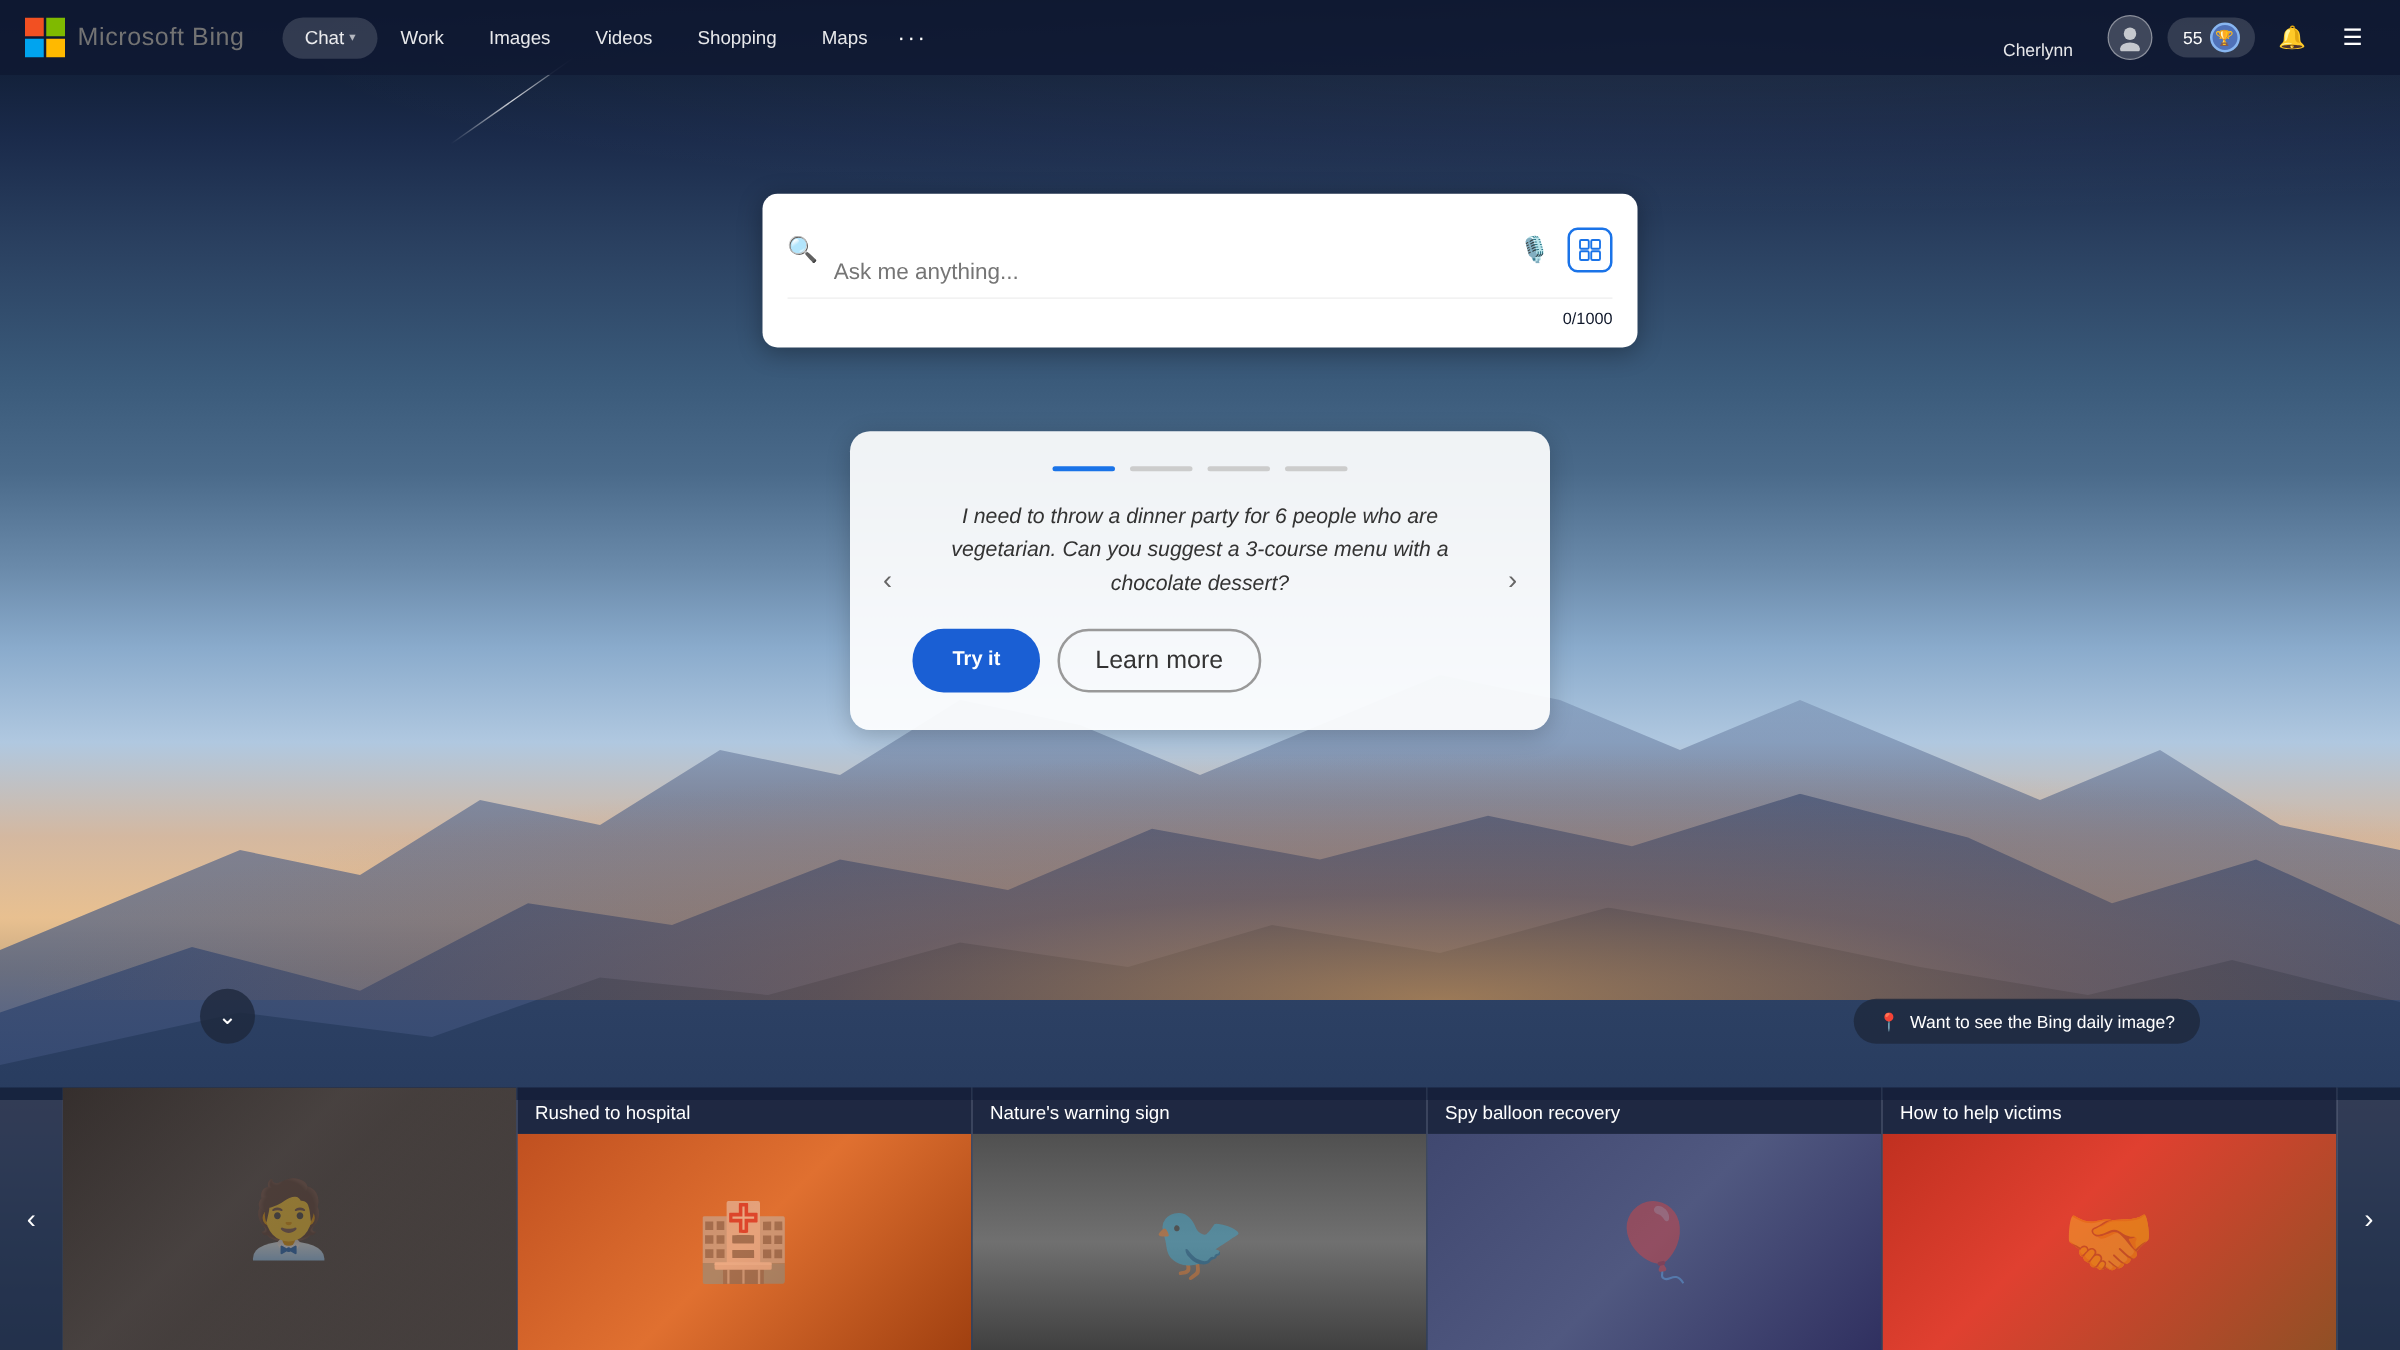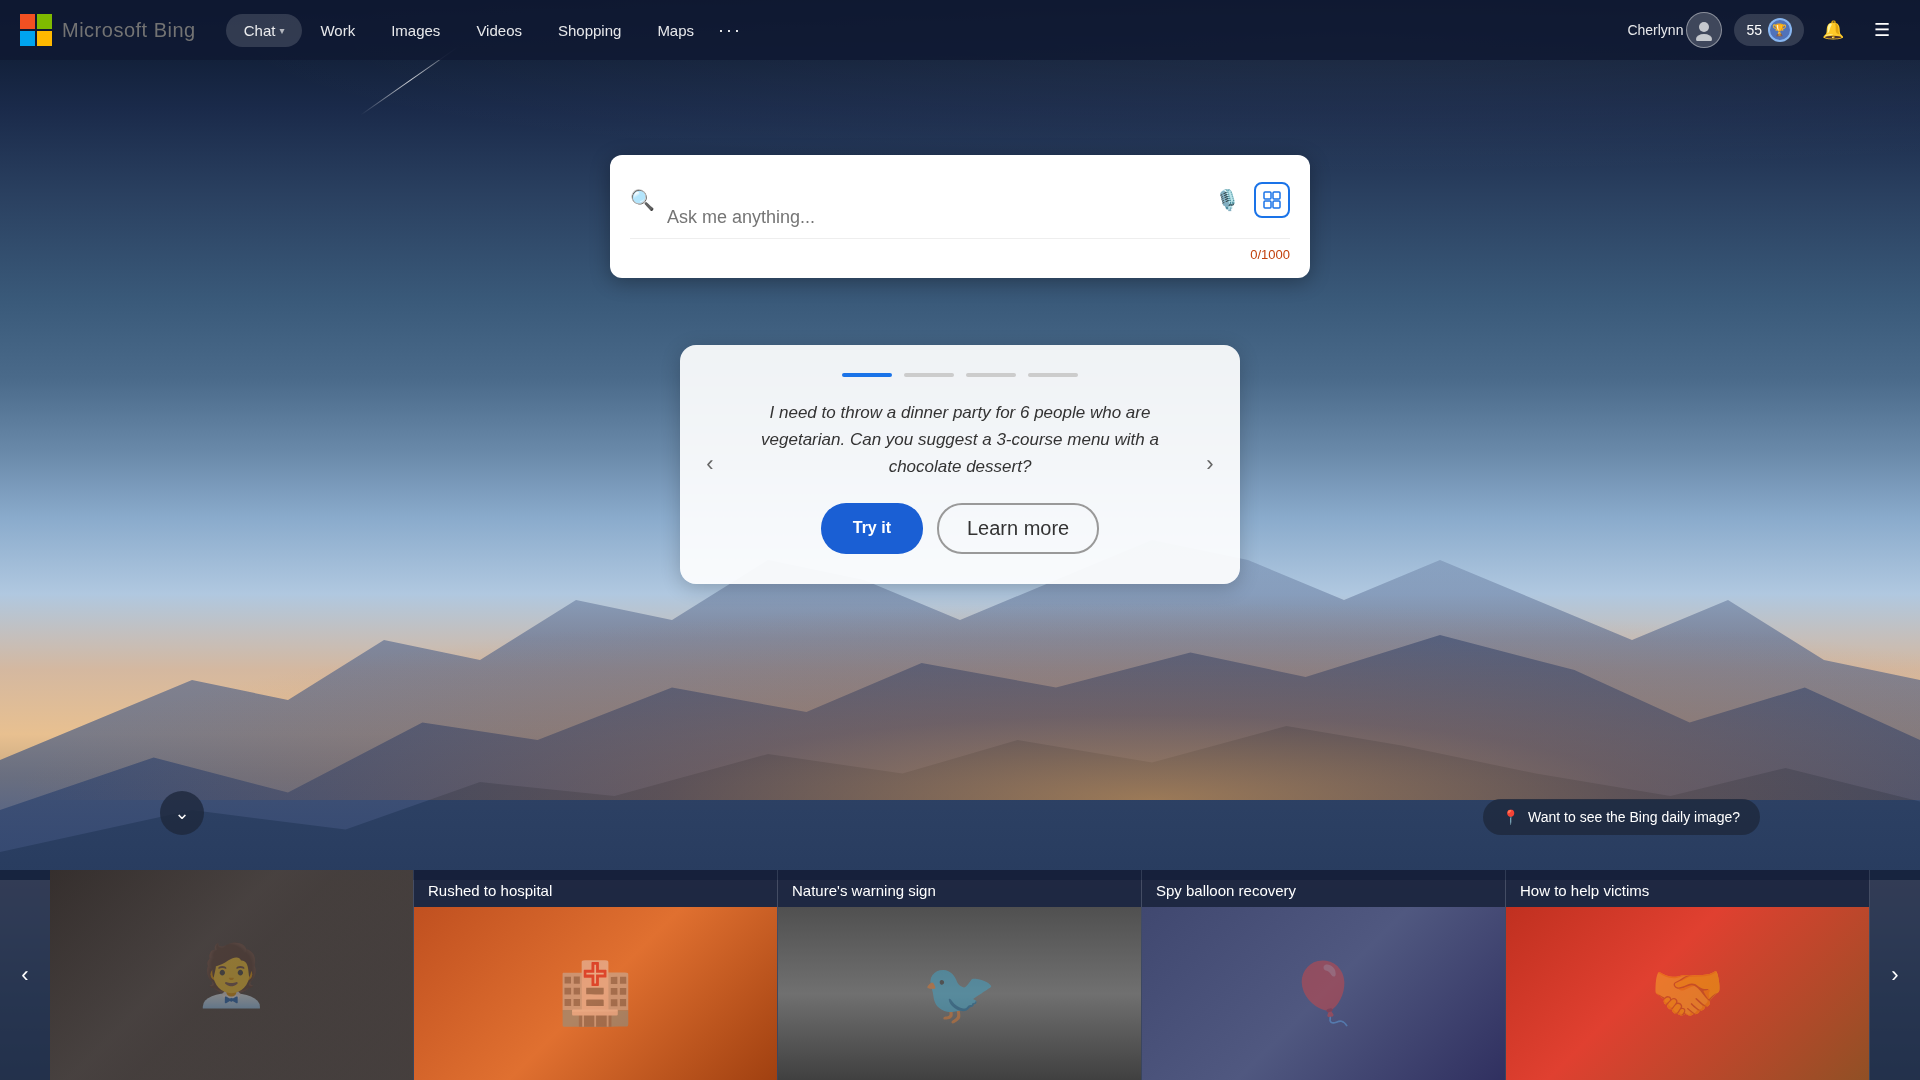--- a/index.html
+++ b/index.html
@@ -187,22 +187,22 @@
     }
 
     .nav-right {
       display: flex;
       align-items: center;
       gap: 12px;
     }
 
     .user-area {
       display: flex;
-      align-items: center;
-      gap: 3px;
+      align-items: flex-end;
+      gap: 28px;
       color: white;
       cursor: pointer;
     }
 
     .username {
       font-size: 14px;
       color: rgba(255,255,255,0.9);
     }
 
     .avatar-circle {
@@ -336,21 +336,21 @@
       display: flex;
       align-items: center;
       justify-content: center;
       font-size: 16px;
       color: #1a73e8;
     }
 
     .char-count {
       text-align: right;
       font-size: 13px;
-      color: #c2410c;
+      color: #0f172a;
       margin-top: 10px;
       padding-top: 8px;
       border-top: 1px solid #eee;
     }
 
     
     .suggestion-card {
       position: absolute;
       top: 345px;
       left: 50%;
@@ -390,21 +390,20 @@
       font-size: 17px;
       color: #333;
       font-style: italic;
       line-height: 1.6;
       margin-bottom: 22px;
     }
 
     .suggestion-buttons {
       display: flex;
       gap: 14px;
-      justify-content: center;
     }
 
     .try-it-btn {
       background: #1a5fd4;
       color: white;
       border: none;
       border-radius: 25px;
       padding: 12px 32px;
       font-size: 16px;
       font-weight: 600;

